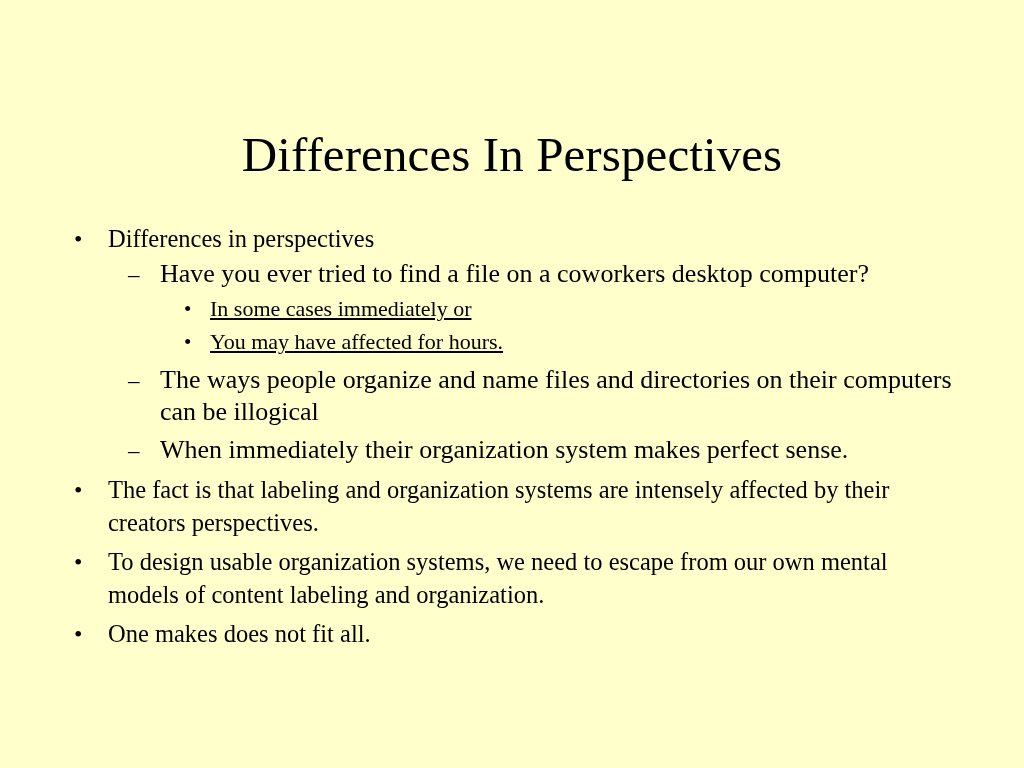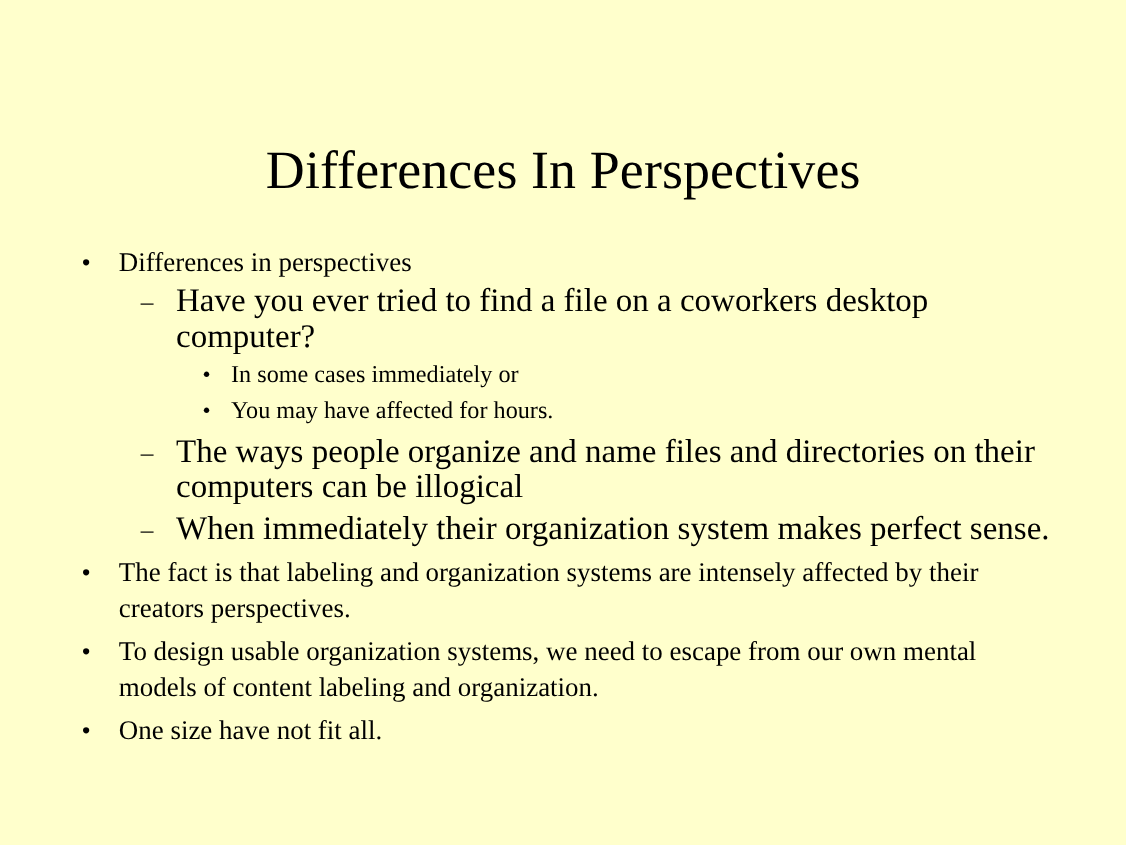--- a/index.html
+++ b/index.html
@@ -65,36 +65,37 @@
   .lvl2 {
     margin-left: 54px;
     margin-bottom: 2px;
   }
   .lvl2 .marker {
     width: 32px;
     font-size: 23px;
     line-height: 33px;
   }
   .lvl2 .text {
-    font-size: 30px;
+    font-size: 26px;
     line-height: 32px;
   }
   
   .lvl3 {
     margin-left: 110px;
     margin-bottom: 1px;
   }
   .lvl3 .marker {
     width: 26px;
     font-size: 21px;
     line-height: 32px;
   }
   .lvl3 .text {
     font-size: 22px;
     line-height: 31px;
+    text-decoration: underline;
   }
   .gap-top {
     margin-top: 6px;
   }
 </style>
 </head>
 <body>
 
 <div class="slide">
 
@@ -137,17 +138,17 @@
       <span class="text">The fact is that labeling and organization systems are intensely affected by their creators perspectives.</span>
     </div>
 
     <div class="bullet-row lvl1 gap-top">
       <span class="marker">•</span>
       <span class="text">To design usable organization systems, we need to escape from our own mental models of content labeling and organization.</span>
     </div>
 
     <div class="bullet-row lvl1 gap-top">
       <span class="marker">•</span>
-      <span class="text">One size have not fit all.</span>
+      <span class="text">One makes does not fit all.</span>
     </div>
 
   </div>
 </div>
 
 </body></html>

